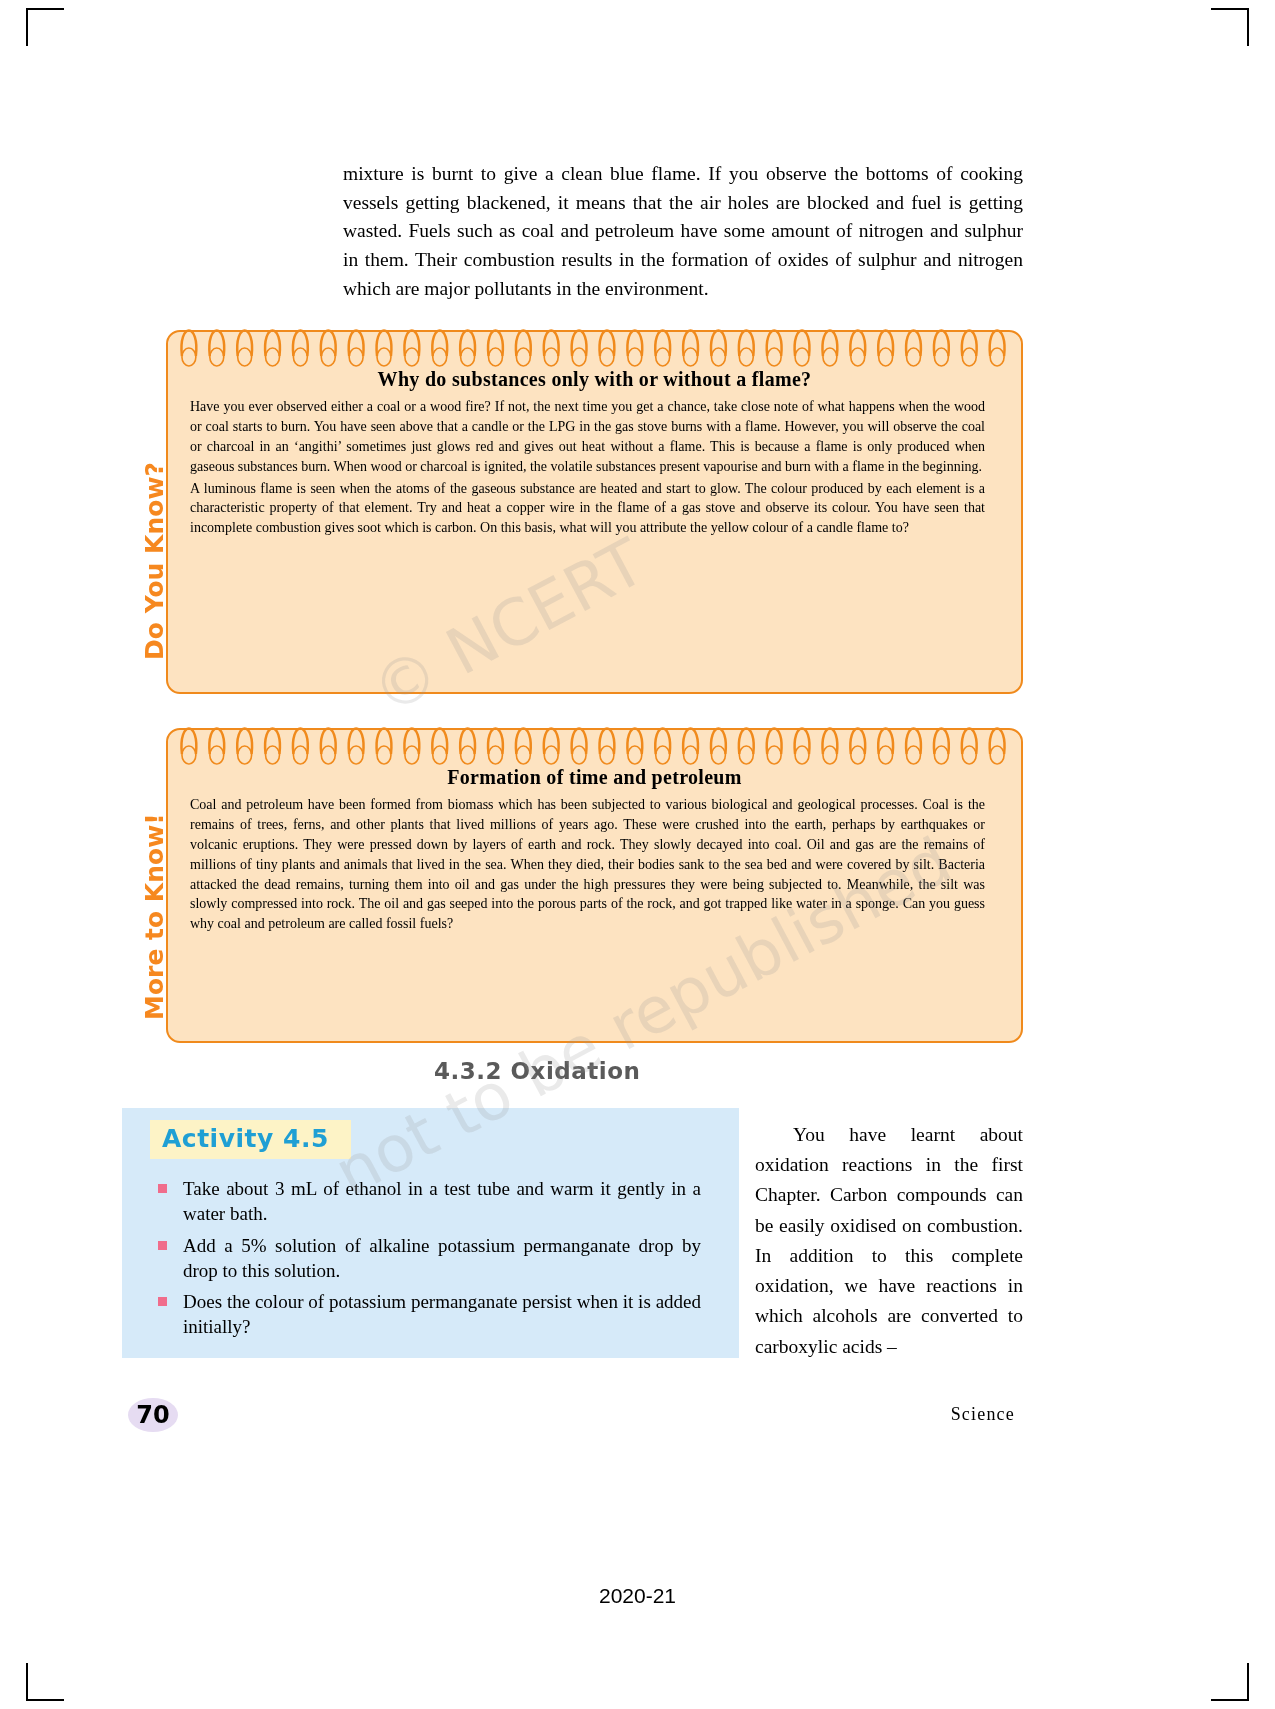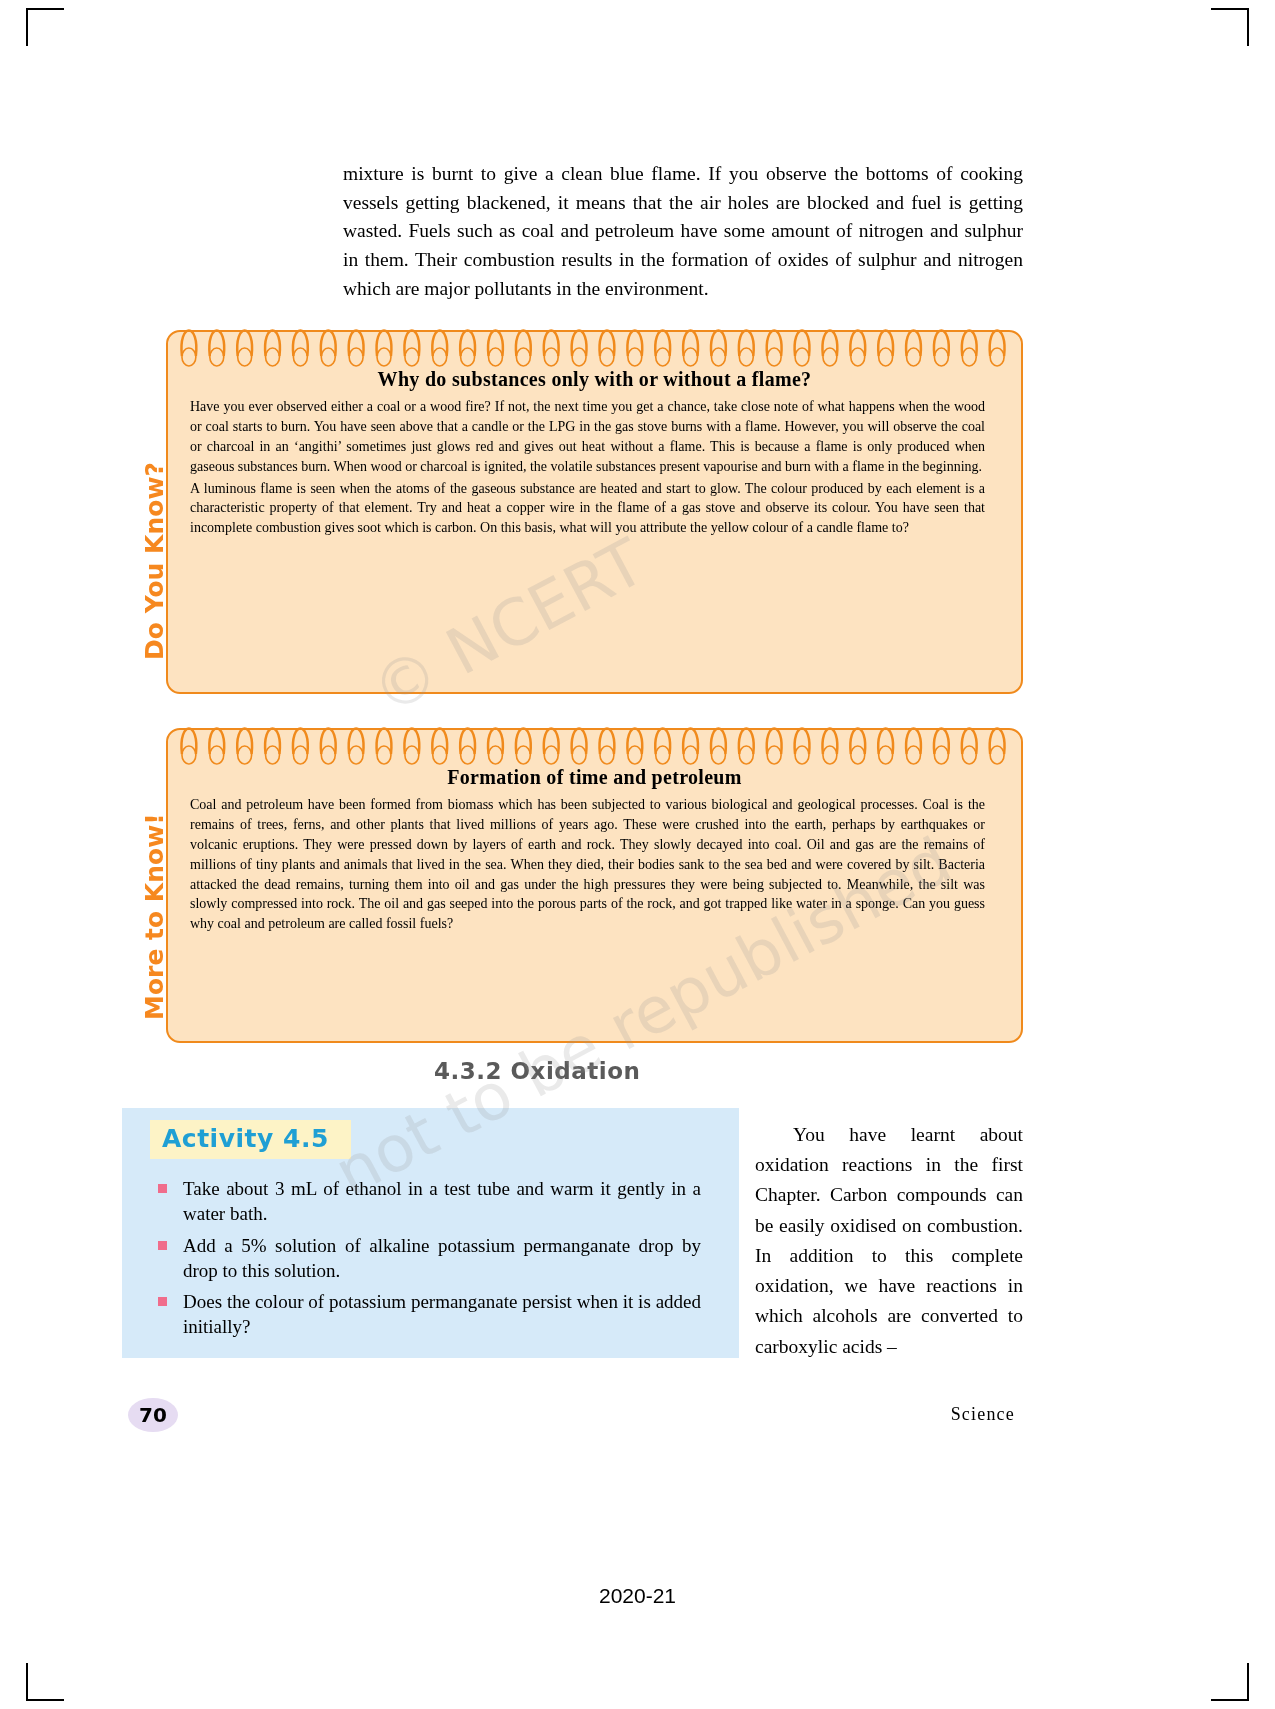--- a/index.html
+++ b/index.html
@@ -176,21 +176,21 @@
   .page-number {
     position: absolute;
     left: 128px;
     top: 1398px;
     width: 50px;
     height: 34px;
     background: #e6dcf2;
     border-radius: 50%;
     font-family: "DejaVu Sans", sans-serif;
     font-weight: bold;
-    font-size: 20px;
+    font-size: 24px;
     color: #000;
     display: flex;
     align-items: center;
     justify-content: center;
   }
   .footer-subject {
     position: absolute;
     right: 260px;
     top: 1404px;
     font-size: 18px;

